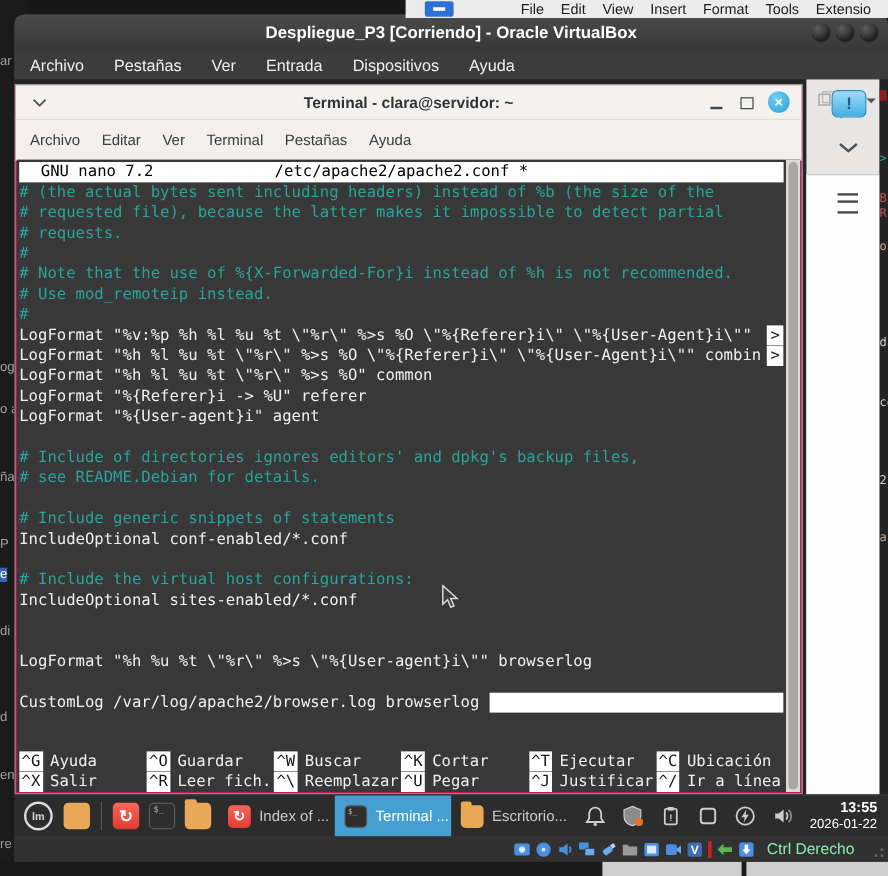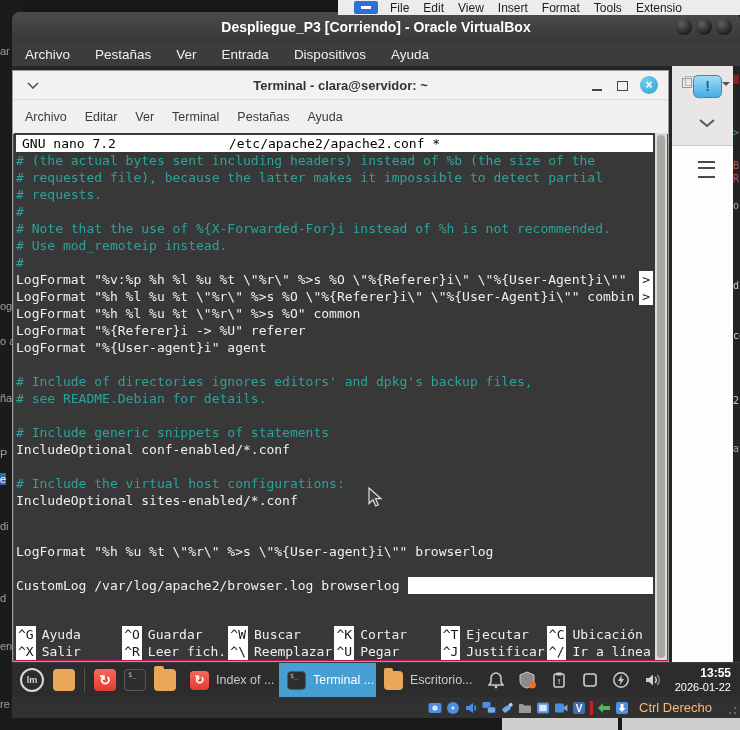--- a/index.html
+++ b/index.html
@@ -10,21 +10,21 @@
   .host-left{position:absolute;left:0;top:0;width:12px;height:730px;background:#1b1b1b;overflow:hidden;z-index:1;padding-left:11px;}
   .host-left span{position:absolute;left:0;font-size:11px;color:#9f9f9f;white-space:nowrap;}
   .host-left span.hl{background:#3465a4;color:#fff;}
   .host-bottom{position:absolute;left:0;top:718px;width:740px;height:12px;background:#191919;z-index:1;}
   .hb-light{position:absolute;top:0;height:12px;background:#cfcfcf;}
   .hb1{left:502px;width:116px;}
   .hb2{left:622px;width:118px;}
 
   
   .host-menubar{position:absolute;left:338px;top:0;width:402px;height:15px;background:#ececec;
-                display:flex;align-items:center;z-index:6;overflow:hidden;font-size:12px;color:#1c1c1c;}
+                display:flex;align-items:center;z-index:6;overflow:hidden;font-size:12px;color:#1c1c1c;gap:44px;}
   .host-appicon{width:24px;height:13px;background:#2f6fd8;border-radius:2px;margin:0 12px 0 16px;position:relative;flex:0 0 auto;}
   .host-appicon::after{content:"";position:absolute;left:7px;top:5px;width:10px;height:3px;background:#fff;}
   .host-menu-items{display:flex;gap:0;}
   .host-menu-items span{margin-right:14px;white-space:nowrap;}
 
   
   .vbox-window{position:absolute;left:12px;top:12px;width:728px;height:706px;background:#3c3c3c;
                border-radius:8px 8px 0 0;z-index:2;}
   .vbox-titlebar{height:30px;background:linear-gradient(#4b4b4b,#383838);border-radius:8px 8px 0 0;
                  position:relative;display:flex;align-items:center;justify-content:center;}
@@ -72,21 +72,21 @@
   .term-menubar{height:34px;display:flex;align-items:center;gap:18px;padding-left:12px;background:#f1f0ee;}
   .term-menubar span{font-size:12.5px;color:#3a3a3a;}
   .term-body{position:absolute;left:1px;right:1px;top:62px;bottom:1px;background:#383838;
              font-family:"DejaVu Sans Mono",monospace;font-size:13px;overflow:hidden;}
   .term-scrollbar{position:absolute;right:0;top:0;bottom:0;width:12px;background:#dddbd7;}
   .term-thumb{position:absolute;left:2px;right:2px;top:2px;bottom:2px;background:#a9a7a3;border-radius:6px;}
 
   
   .nano{position:absolute;left:2px;right:14px;top:0;bottom:0;}
   .nano-header{position:absolute;left:0;right:0;top:2px;height:17px;background:#ffffff;color:#000;line-height:17px;}
-  .nano-version{padding-left:6px;}
+  .nano-version{padding-left:18px;}
   .nano-file{position:absolute;left:0;right:0;text-align:center;}
   .nano-lines{position:absolute;left:0;right:0;top:19px;}
   .nano-line{height:17px;line-height:17px;display:flex;white-space:pre;overflow:hidden;}
   .line-text{white-space:pre;overflow:hidden;color:#efefef;}
   .line-text.comment{color:#2aa49b;}
   .cont-marker{margin-left:auto;background:#fff;color:#222;padding:0 3px;}
   .cursor-fill{flex:1;background:#fff;margin-left:8px;height:17px;}
   .nano-shortcuts{position:absolute;left:0;right:0;bottom:0;}
   .sc-row{display:grid;grid-template-columns:repeat(6,1fr);height:17px;line-height:17px;}
   .sc-item{display:flex;white-space:pre;overflow:hidden;}
@@ -123,21 +123,21 @@
   .tb-tray{margin-left:auto;display:flex;align-items:center;gap:13px;}
   .tb-tray svg{display:block;}
   .tb-clock{margin:0 4px 0 12px;text-align:right;color:#fff;line-height:1.25;flex:0 0 auto;}
   .tb-time{font-size:12px;font-weight:bold;}
   .tb-date{font-size:11px;}
 
   
   .vbox-statusbar{position:absolute;left:0;bottom:0;width:728px;height:21px;background:#313131;
                   display:flex;align-items:center;justify-content:flex-end;padding-right:4px;box-sizing:border-box;gap:4px;}
   .sb-icon{width:14px;height:14px;position:relative;flex:0 0 auto;}
-  .sb-label{color:#fdba74;font-size:13px;margin:0 8px 0 6px;white-space:nowrap;}
+  .sb-label{color:#86efac;font-size:13px;margin:0 8px 0 6px;white-space:nowrap;}
   .sb-grip{width:12px;height:12px;position:relative;}
   .sb-grip i{position:absolute;width:2px;height:2px;background:#6a6a6a;}
   .sb-redbar{width:3px;height:14px;background:#cc2222;flex:0 0 auto;}
 
   
   .mouse-cursor{position:absolute;left:368px;top:487px;z-index:9;}
 </style>
 </head>
 <body>
 

